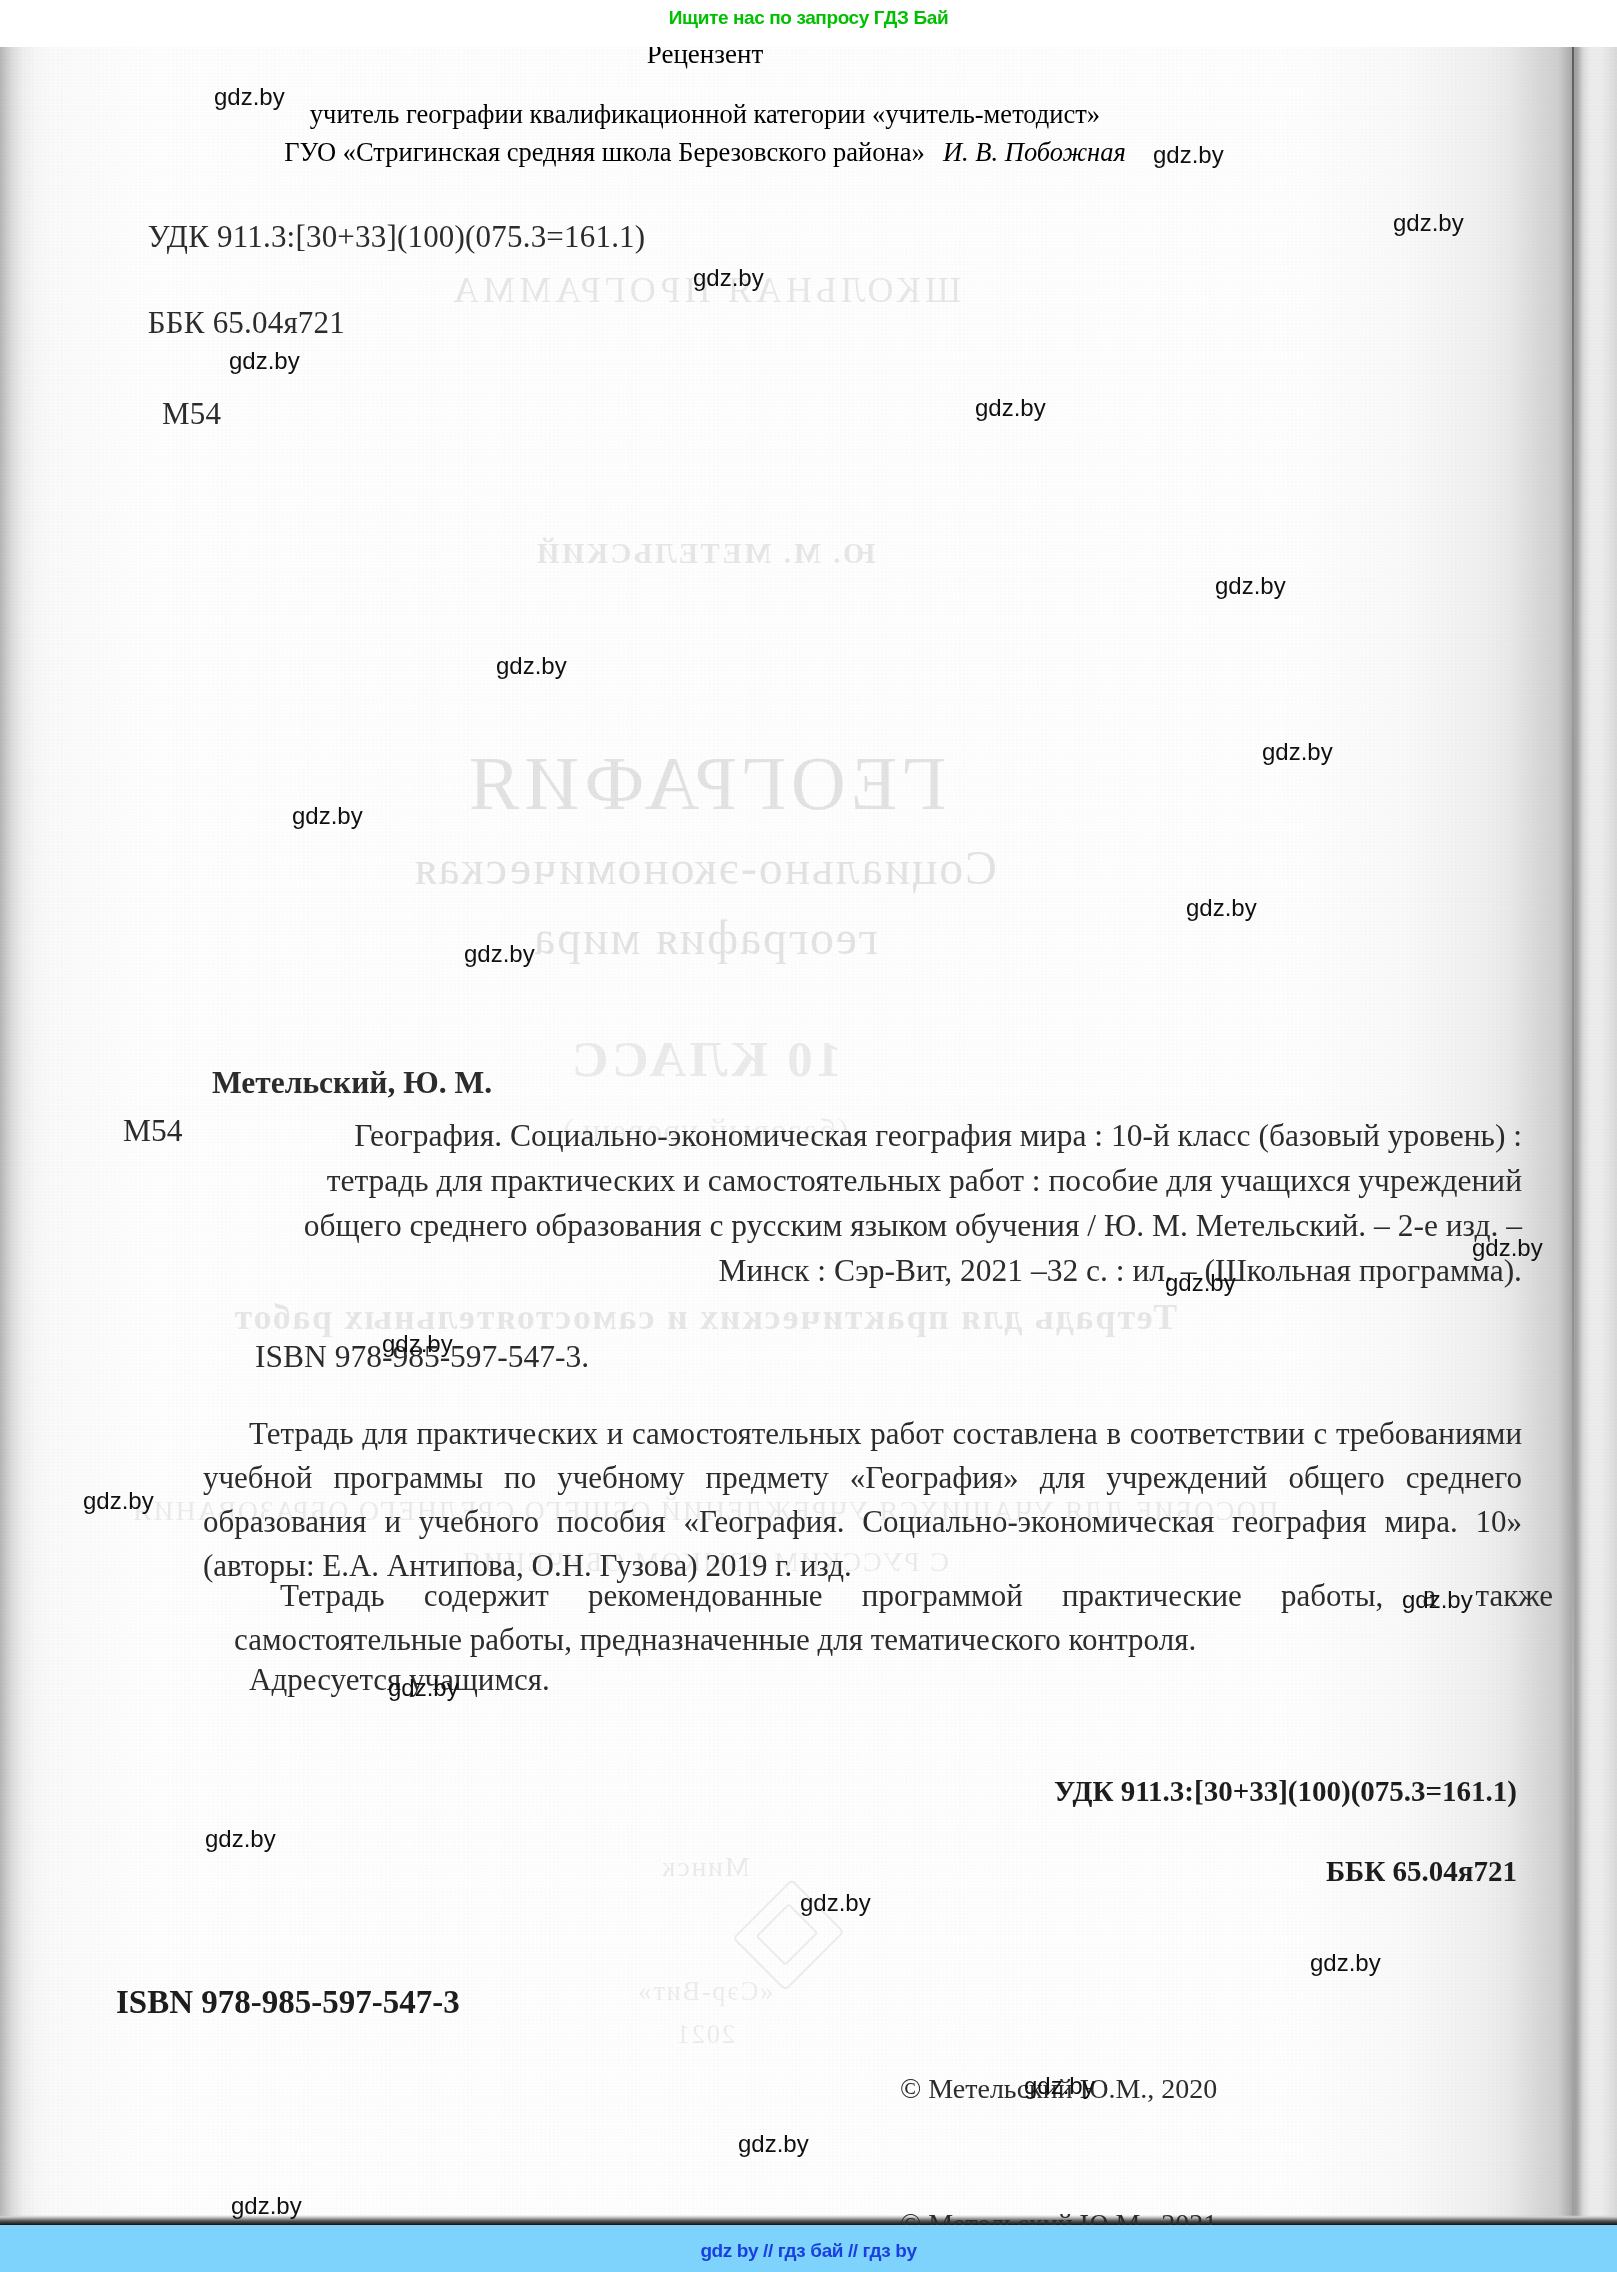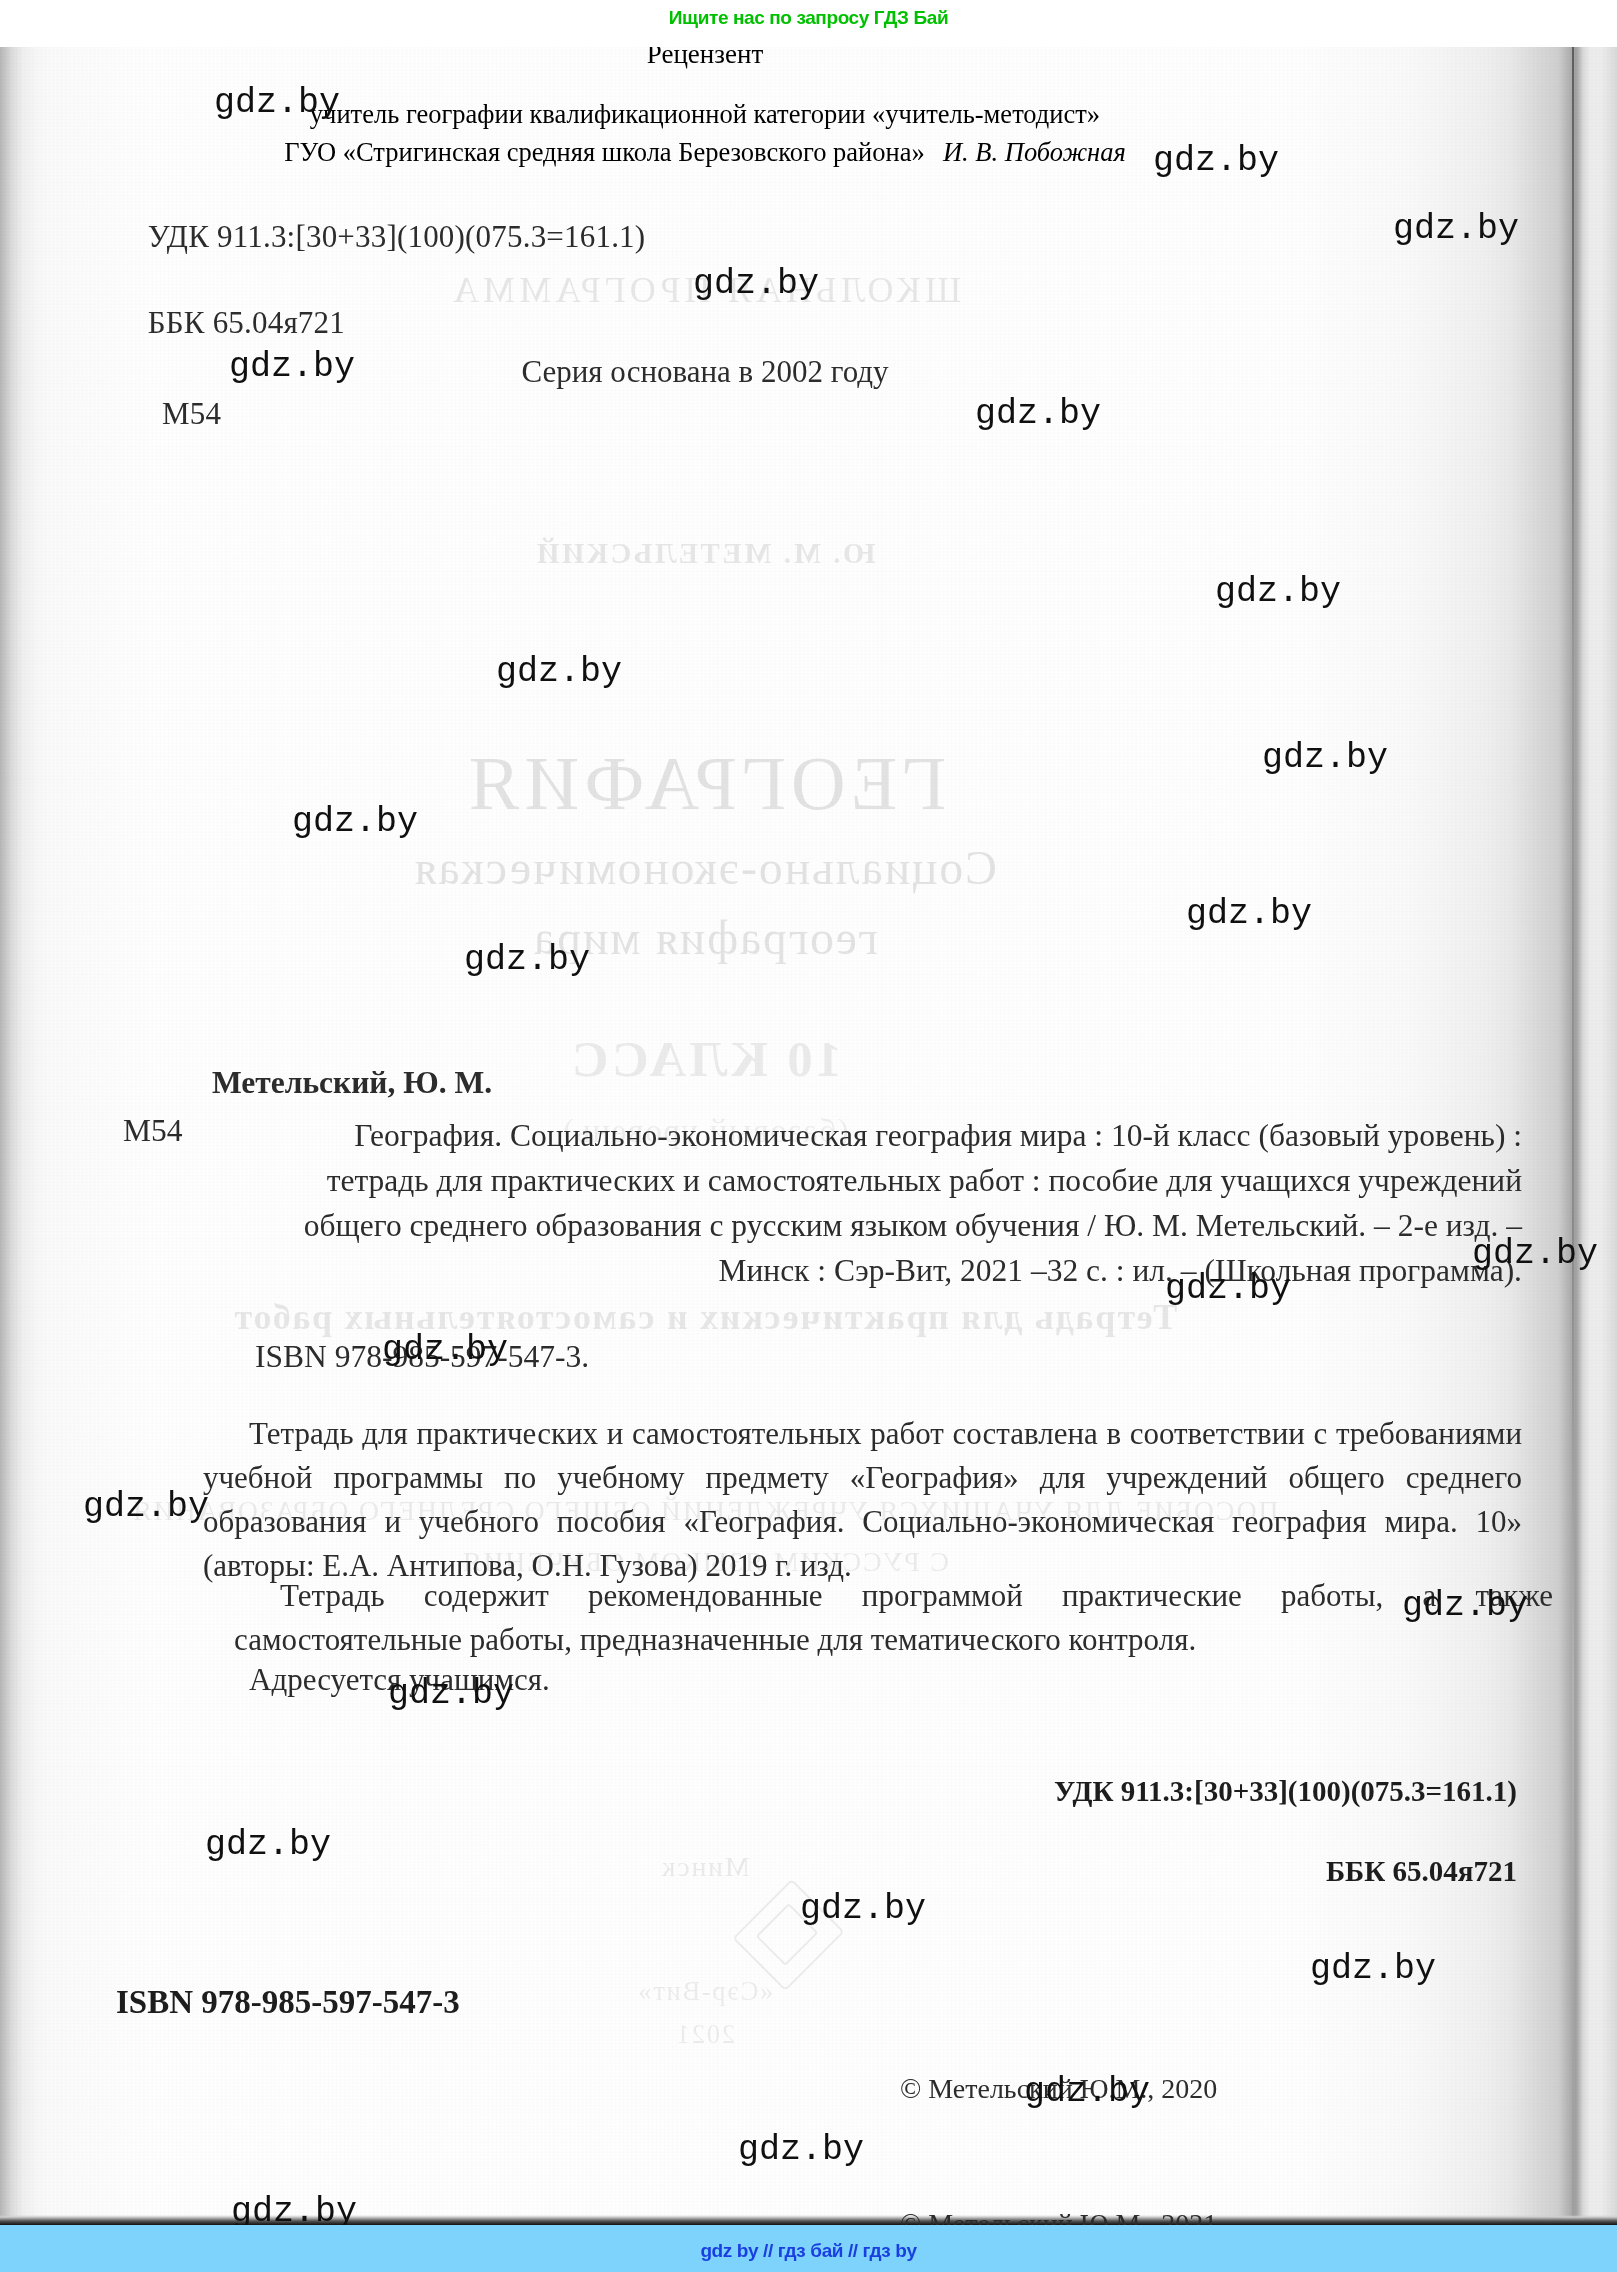--- a/index.html
+++ b/index.html
@@ -96,22 +96,22 @@
   #bl-minsk{left:0; top:1816px;width:1410px; text-align:center; font-size:28px; opacity:0.075;}
   #bl-serwit{left:0;top:1941px;width:1410px; text-align:center; font-size:26.5px; opacity:0.065;}
   #bl-year{left:0;  top:1984px;width:1410px; text-align:center; font-size:26.5px; opacity:0.065;}
   #bl-logo{position:absolute; left:751px; top:1858px; width:71px; height:80px; opacity:0.07;
            border:2.5px solid #000; transform:rotate(45deg); border-radius:5px; pointer-events:none;}
   #bl-logo-inner{position:absolute; left:766px; top:1876px; width:38px; height:43px; opacity:0.07;
            border:2.5px solid #000; transform:rotate(45deg); border-radius:3.3px; pointer-events:none;}
 
   
   .wm{
-    position:absolute; font-family:Liberation Mono, monospace;
-    font-size:35px; color:#101010; white-space:nowrap; pointer-events:none; z-index:30;
+    position:absolute; font-family:Liberation Sans, sans-serif;
+    font-size:24px; color:#101010; white-space:nowrap; pointer-events:none; z-index:30;
   }
 </style>
 </head>
 <body>
 
 <div class="banner" id="top-banner" style="color: rgb(0, 192, 0);">Ищите нас по запросу ГДЗ Бай</div>
 
 <div id="page-sheet">
 
   <div id="paper-grain"></div>
@@ -136,21 +136,20 @@
   <div id="bl-logo-inner"></div>
   <div class="bleed" id="bl-serwit">«Сэр-Вит»</div>
   <div class="bleed" id="bl-year">2021</div>
 
   <div class="txt serif" id="udc-block">
     <span>УДК 911.3:[30+33](100)(075.3=161.1)</span><br>
     <span>ББК 65.04я721</span>
     <span class="idx">М54</span>
   </div>
 
-  <div class="txt serif" id="series-line">Серия основана в 2002 году</div>
 
   <div id="reviewer-block">
     <div class="rv-title">Рецензент</div>
     <div style="height:21.6px"></div>
     <div>учитель географии квалификационной категории «учитель-методист»</div>
     <div>
       <span>ГУО «Стригинская средняя школа Березовского района»</span>
       <span class="i" style="margin-left:11.6px">И. В. Побожная</span>
     </div>
   </div>

